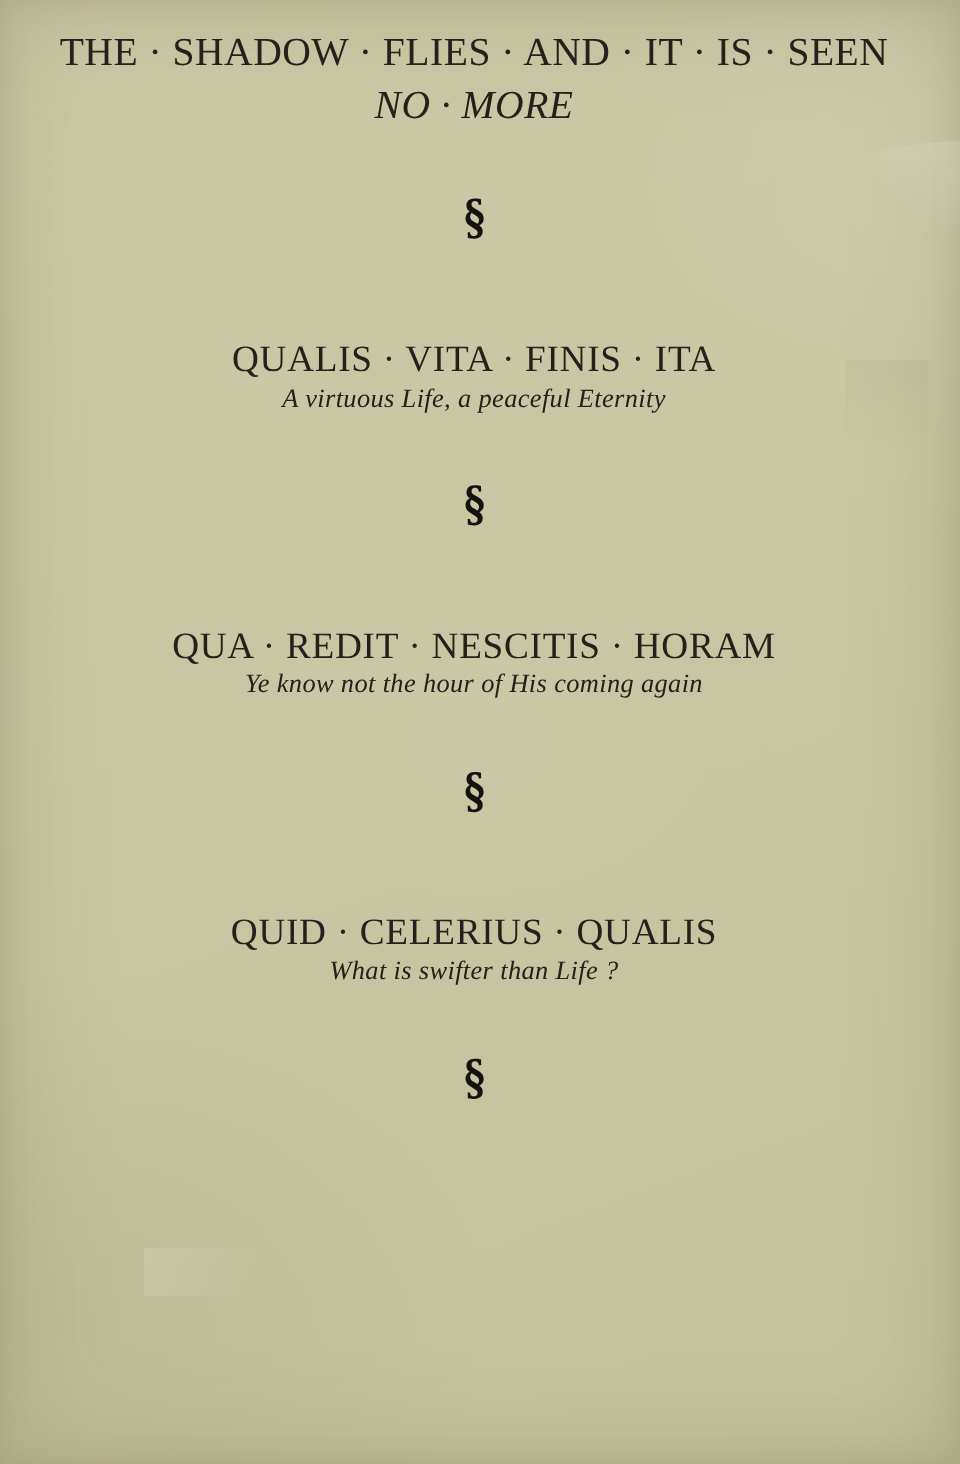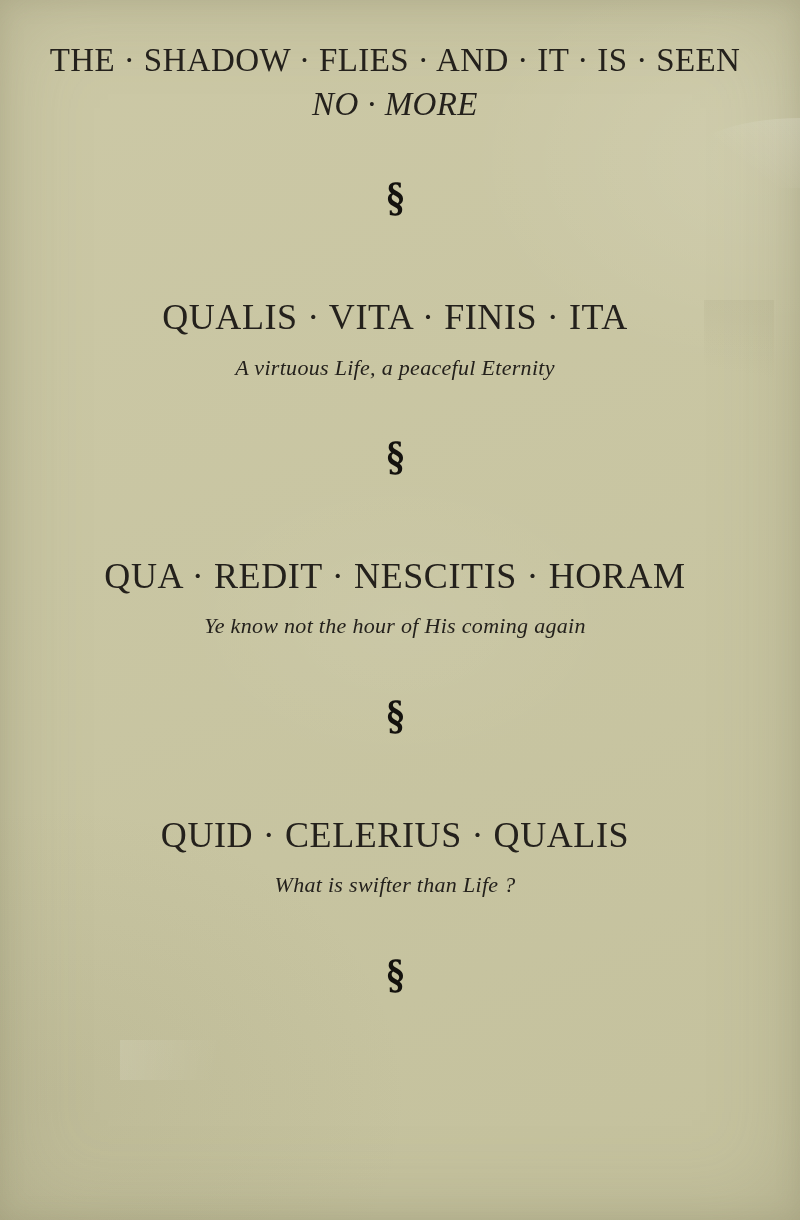--- a/index.html
+++ b/index.html
@@ -55,21 +55,21 @@
     left: 120px; top: 1040px;
     width: 140px; height: 40px;
     background: linear-gradient(100deg, rgba(255,255,255,0.40) 0%, rgba(255,255,255,0) 70%);
   }
 
   .page {
     position: relative;
     width: 790px;
     height: 1220px;
     box-sizing: border-box;
-    padding: 16px 34px;
+    padding: 0 34px;
     z-index: 2;
   }
 
   .headline {
     text-align: center;
     font-size: 33px;
     line-height: 1.34;
     letter-spacing: 0.4px;
     margin: 0;
     padding-top: 22px;
@@ -91,31 +91,31 @@
   }
   .ornament .glyph {
     display: inline-block;
     transform: scaleX(0.82) rotate(-2deg);
   }
 
   .entry {
     text-align: center;
   }
   .latin {
-    font-size: 36px;
+    font-size: 31px;
     line-height: 1.2;
     letter-spacing: 0.6px;
     margin: 0;
     font-weight: 400;
   }
   .gloss {
     font-size: 22px;
     font-style: italic;
     line-height: 1.25;
-    margin: 14px 0 0 0;
+    margin: 0 0 0 0;
     letter-spacing: 0.3px;
     font-family: "Liberation Serif", serif;
   }
 
   
   .sp-a { height: 52px; }   
   .sp-b { height: 78px; }   
   .sp-c { height: 56px; }   
 </style>
 </head>

